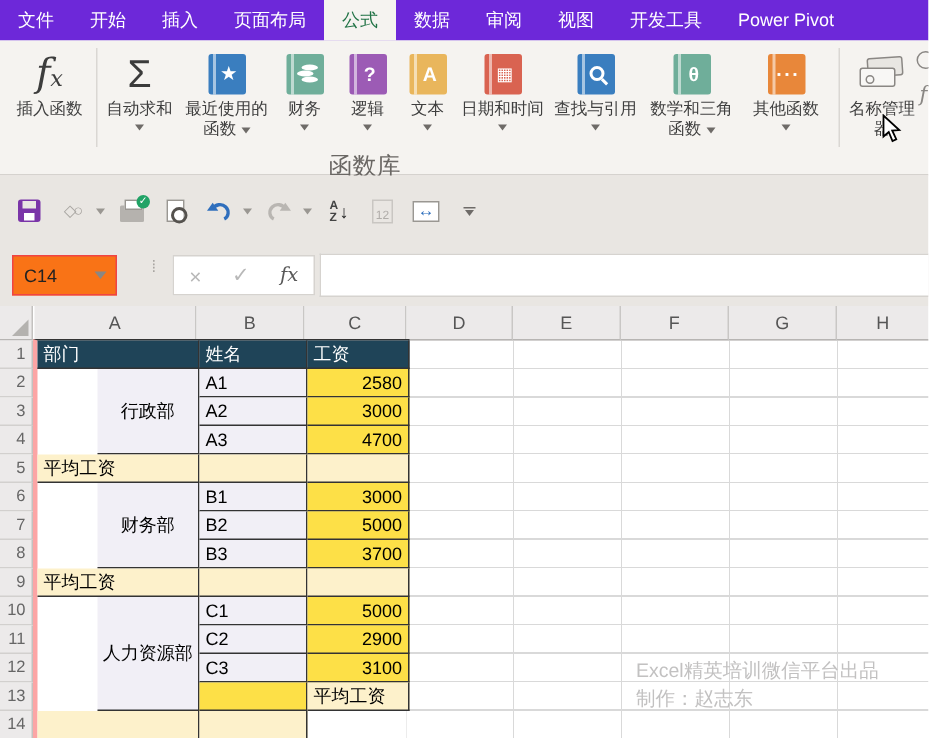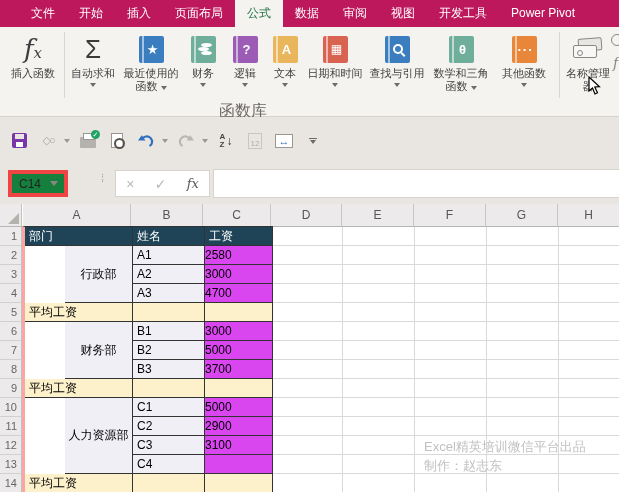--- a/index.html
+++ b/index.html
@@ -1,21 +1,21 @@
 <!DOCTYPE html>
 <html><head>
 <meta charset="utf-8">
 <style>
   * { margin:0; padding:0; box-sizing:border-box; }
   html,body { width:619px; height:492px; }
   body { font-family:"Liberation Sans","DejaVu Sans",sans-serif; }
   .screen { position:relative; width:619px; height:492px; background:#fff; overflow:hidden; }
 
   
-  .tabbar { position:absolute; left:0; top:0; width:619px; height:27px; background:#be185d; display:flex; padding-left:19px; }
+  .tabbar { position:absolute; left:0; top:0; width:619px; height:27px; background:#6d28d9; display:flex; padding-left:0; }
   .tab { height:27px; line-height:27px; padding:0 12px; color:#fff; font-size:12px; white-space:nowrap; cursor:default; }
   .tab.selected { background:#f5f3f0; color:#217346; }
 
   
   .ribbon { position:absolute; left:0; top:27px; width:619px; height:90px; background:#f5f3f0; border-bottom:1px solid #d5d2ce; }
   .bigbtn { position:absolute; top:4px; height:82px; display:flex; flex-direction:column; align-items:center; }
   .icon-slot { height:36px; display:flex; align-items:center; justify-content:center; }
   .biglabel { font-size:11px; line-height:13px; color:#3f3f3f; text-align:center; }
   .dd { width:0; height:0; border-left:3px solid transparent; border-right:3px solid transparent; border-top:4px solid #6e6b68; }
   .dd.below { margin:3px auto 0; }
@@ -64,21 +64,21 @@
   .sortaz { display:flex; align-items:center; gap:1px; }
   .sortaz .az { display:flex; flex-direction:column; font-size:8px; font-weight:bold; color:#444; line-height:8px; }
   .sortaz .ar { font-size:12px; color:#2b2b2b; }
   .paste12 { width:14px; height:16px; border:1px solid #c9c6c2; color:#b0ada9; font-size:8px; display:flex; align-items:flex-end; justify-content:center; }
   .widthic { width:18px; height:14px; border:1px solid #9a9792; background:#fff; color:#2f6fbd; font-size:11px; line-height:12px; text-align:center; }
   .customize { display:flex; flex-direction:column; align-items:center; gap:1px; }
   .customize .bar { width:8px; height:1px; background:#6e6b68; }
 
   
   .fbar { position:absolute; left:0; top:164px; width:619px; height:40px; background:#e9e6e2; }
-  .namebox { position:absolute; left:8px; top:6px; width:60px; height:27px; background:#15803d; border:4px solid #ef4444; display:flex; align-items:center; }
+  .namebox { position:absolute; left:8px; top:6px; width:70px; height:27px; background:#f97316; border:1px solid #ef4444; display:flex; align-items:center; }
   .namebox .nbtext { flex:1; padding-left:7px; font-size:12px; color:#222; }
   .namebox .nbdd { width:0; height:0; border-left:4px solid transparent; border-right:4px solid transparent; border-top:5px solid #8a8784; margin-right:6px; }
   .fdots { position:absolute; left:101px; top:10px; color:#a9a6a2; font-size:11px; line-height:9px; }
   .fxbtns { position:absolute; left:115px; top:6px; width:95px; height:27px; background:#fff; border:1px solid #d6d3cf; display:flex; align-items:center; justify-content:space-around; }
   .fxbtns .dis { color:#b8b8b8; font-size:14px; }
   .fxbtns .fxs { font-family:"DejaVu Serif","Liberation Serif",serif; font-style:italic; font-size:13px; color:#595959; }
   .ffield { position:absolute; left:213px; top:5px; width:406px; height:29px; background:#fff; border:1px solid #d6d3cf; border-right:none; font-size:12px; padding-left:6px; line-height:27px; color:#222; }
 
   
   .grid { position:absolute; left:0; top:204px; width:619px; height:288px; background:#fff; }
@@ -89,21 +89,21 @@
   .gridlines { position:absolute; left:271px; top:23px; right:0; bottom:0; background-color:#fff;
     background-image:
       repeating-linear-gradient(to right, transparent 0 71px, #d9d9d9 71px 72px),
       repeating-linear-gradient(to bottom, transparent 0 18px, #d9d9d9 18px 19px); }
 
   .sheet-table { position:absolute; left:22px; top:22px; display:grid; grid-template-columns:108px 72px 68px; grid-auto-rows:19px;
                  border-top:1px solid #333; border-left:3px solid #fca5a5; font-size:12px; }
   .sheet-table > div { border-right:1px solid #333; border-bottom:1px solid #333; overflow:hidden; white-space:nowrap; }
   .c-hdr { background:#1f4458; color:#fff; padding:1px 0 0 4px; line-height:17px; }
   .c-txt { background:#f1eff6; color:#000; padding:1px 0 0 4px; line-height:17px; }
-  .c-num { background:#d946ef; color:#000; padding:1px 4px 0 0; line-height:17px; }
+  .c-num { background:#fde047; color:#000; text-align:right; padding:1px 4px 0 0; line-height:17px; }
   .c-dept { background:#f1eff6; color:#000; display:flex; align-items:center; justify-content:center;margin-left:40px; }
   .span3 { grid-row:span 3; } .span4 { grid-row:span 4; }
   .c-avg { background:#fdf1cb; color:#000; padding:1px 0 0 4px; line-height:17px; }
   .c-avg-empty { background:#fdf1cb; }
 
   .watermark { position:absolute; left:424px; top:233px; font-size:13px; line-height:19px; color:#c2c1c1; z-index:5; }
 </style>
 </head>
 <body>
 
@@ -367,21 +367,20 @@
       <div class="c-avg-empty"></div>
       <div class="c-avg-empty"></div>
 
       <div class="c-dept span4">人力资源部</div>
       <div class="c-txt">C1</div>
       <div class="c-num">5000</div>
       <div class="c-txt">C2</div>
       <div class="c-num">2900</div>
       <div class="c-txt">C3</div>
       <div class="c-num">3100</div>
-      <div class="c-txt">C4</div>
       <div class="c-num"></div>
 
       <div class="c-avg">平均工资</div>
       <div class="c-avg-empty"></div>
       <div class="c-avg-empty"></div>
     </div>
 
     <div class="watermark">
       <div>Excel精英培训微信平台出品</div>
       <div>制作：赵志东</div>

